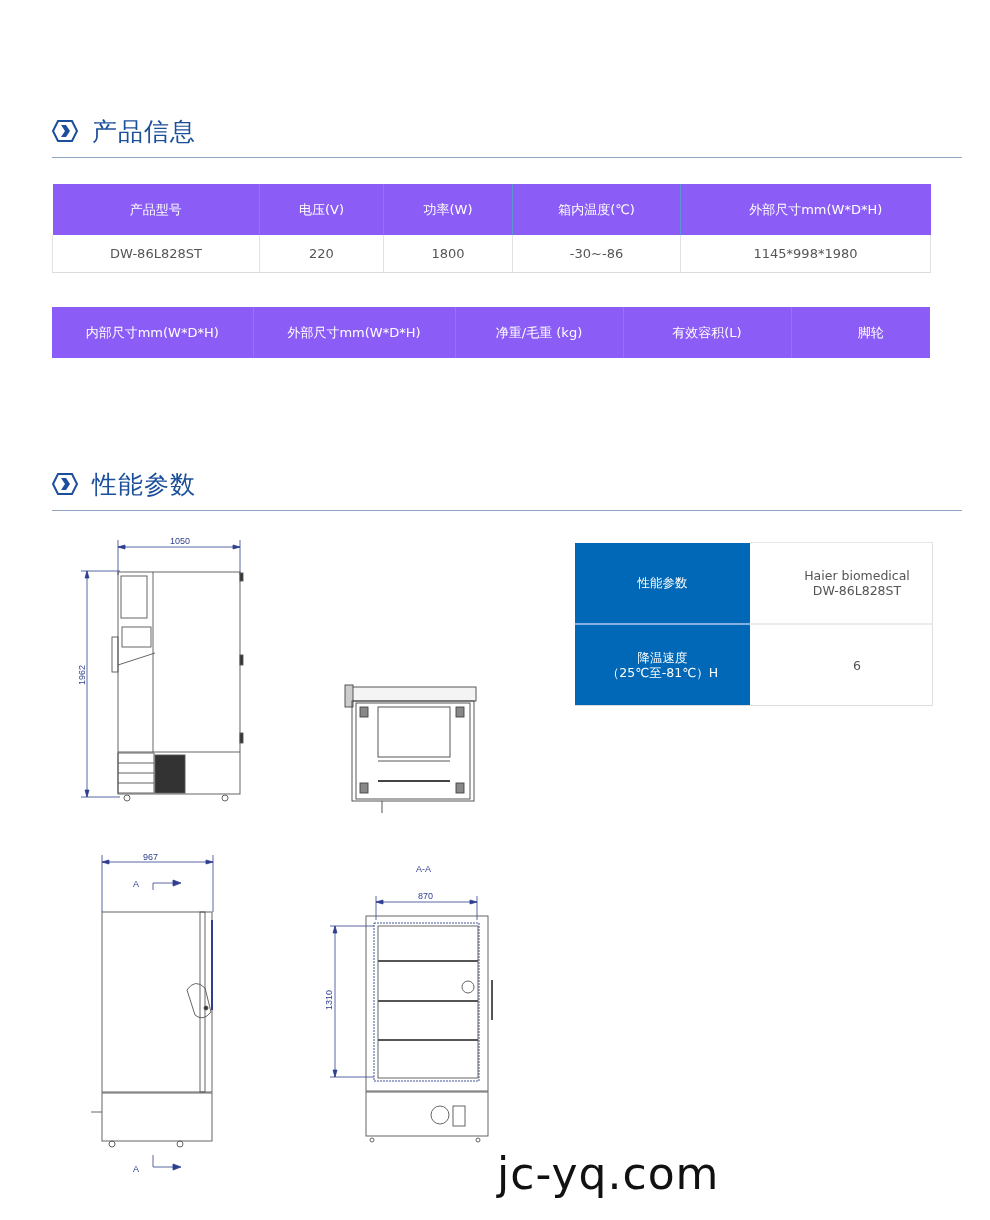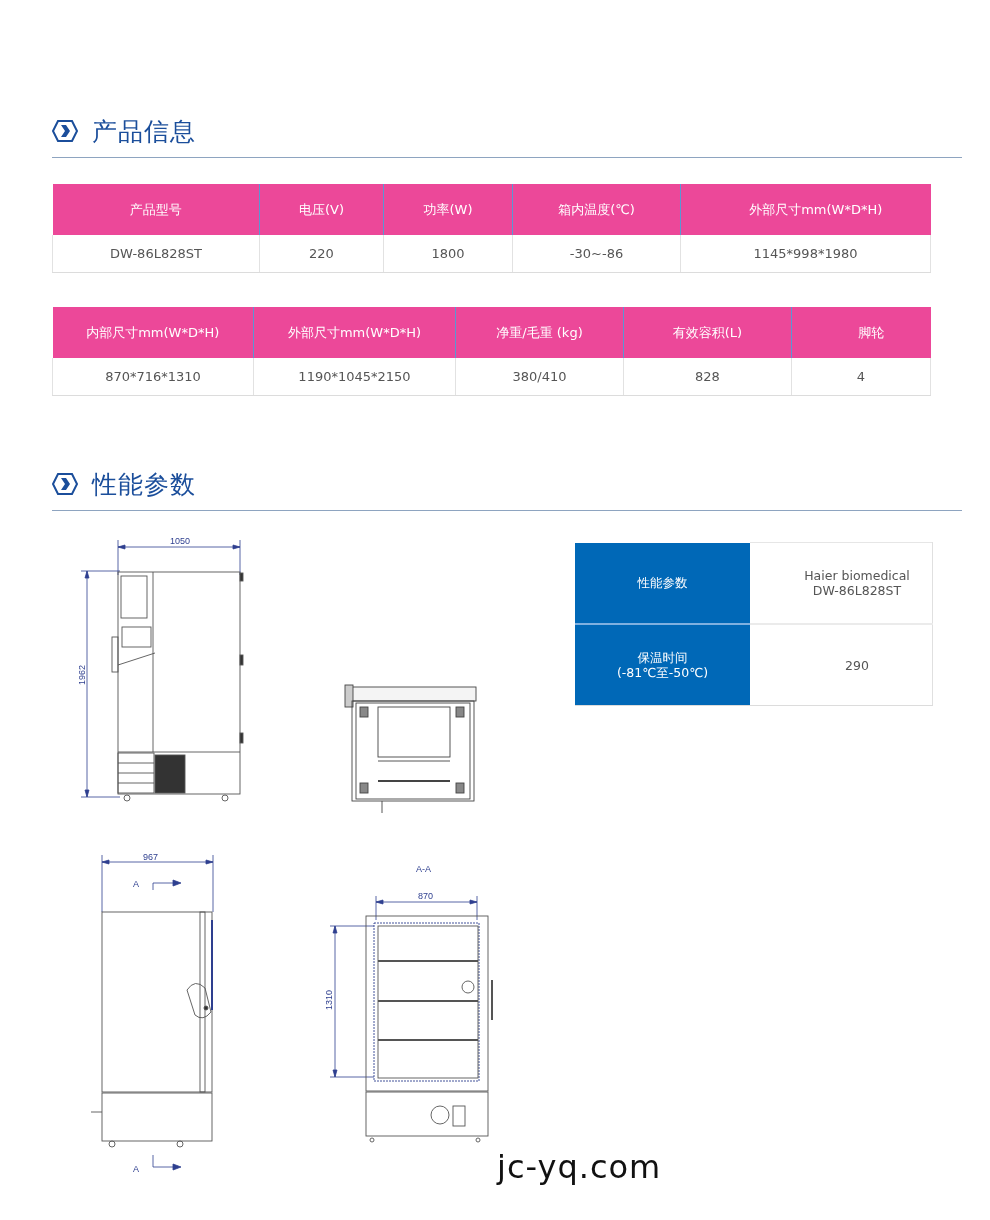--- a/index.html
+++ b/index.html
@@ -6,37 +6,37 @@
   html, body { width: 990px; height: 1220px; background: #ffffff; overflow: hidden; }
   body { font-family: "Liberation Sans", "DejaVu Sans", sans-serif; color: #555; position: relative; }
 
   .section-head { position: absolute; left: 52px; width: 910px; }
   .section-head .title-row { display: flex; align-items: center; height: 40px; margin-top: 9px; }
   .section-head .hex { width: 26px; height: 22px; margin-right: 14px; }
   .section-head .title { font-size: 25px; color: #1b4e9b; letter-spacing: 1px; font-family: "DejaVu Sans", sans-serif; }
   .section-head .rule { height: 1px; background: #8ea4c0; margin-top: 6px; }
 
   table.spec { position: absolute; border-collapse: collapse; table-layout: fixed; }
-  table.spec th { background: #ec4899; color: #ffffff; font-weight: normal; font-size: 13px; height: 51px;
+  table.spec th { background: #8b5cf6; color: #ffffff; font-weight: normal; font-size: 13px; height: 51px;
     border-right: 1px solid #5b97d3; text-align: center; font-family: "DejaVu Sans", sans-serif; }
   table.spec th:last-child { border-right: none; padding-left: 20px; }
   table.spec td { background: #fff; color: #555; font-size: 13px; height: 37px; text-align: center;
     border-right: 1px solid #e2e2e2; border-bottom: 1px solid #dcdcdc; font-family: "DejaVu Sans", sans-serif; }
   table.spec td:first-child { border-left: 1px solid #e2e2e2; }
 
   table.perf { position: absolute; left: 575px; top: 542px; width: 358px; border-collapse: collapse; table-layout: fixed; }
   table.perf td { height: 81.5px; text-align: center; font-size: 12.5px; line-height: 15px; font-family: "DejaVu Sans", sans-serif; }
   table.perf td.k { background: #0068b7; color: #fff; width: 175px; border-bottom: 2px solid #7fb0e0; }
   table.perf td.v { background: #fff; color: #555; border-right: 1px solid #e0e0e0; border-bottom: 2px solid #ebebeb; padding-left: 32px; }
   table.perf tr:first-child td.v { border-top: 1px solid #e6e6e6; }
   table.perf tr:last-child td { border-bottom: 1px solid #dcdcdc; }
 
   .drawing { position: absolute; }
   .dim { font-size: 9px; fill: #2e3f8f; font-family: "Liberation Sans", sans-serif; }
-  .watermark { position: absolute; left: 497px; top: 1148px; font-size: 32px; color: #111;
+  .watermark { position: absolute; left: 497px; top: 1148px; font-size: 44px; color: #111;
     font-family: "DejaVu Sans", sans-serif; letter-spacing: 1px; }
 </style>
 </head>
 <body>
 
 <div class="section-head" style="top:102px;">
   <div class="title-row">
     <svg class="hex" viewBox="0 0 26 22">
       <polygon points="6,1 20,1 25,11 20,21 6,21 1,11" fill="#fff" stroke="#1b4e9b" stroke-width="2"></polygon>
       <polygon points="9,5 14,5 18,11 14,17 9,17 13,11" fill="#1b4e9b"></polygon>
@@ -80,27 +80,20 @@
       <col style="width:168px">
       <col style="width:139px">
     </colgroup>
   <tbody>
       <tr>
     <th>内部尺寸mm(W*D*H)</th>
     <th>外部尺寸mm(W*D*H)</th>
     <th>净重/毛重 (kg)</th>
     <th>有效容积(L)</th>
     <th>脚轮</th>
-  </tr>
-  <tr>
-    <td>870*716*1310</td>
-    <td>1190*1045*2150</td>
-    <td>380/410</td>
-    <td>828</td>
-    <td>4</td>
   </tr>
 </tbody>
   </table>
 
 <div class="section-head" style="top:455px;">
   <div class="title-row">
     <svg class="hex" viewBox="0 0 26 22">
       <polygon points="6,1 20,1 25,11 20,21 6,21 1,11" fill="#fff" stroke="#1b4e9b" stroke-width="2"></polygon>
       <polygon points="9,5 14,5 18,11 14,17 9,17 13,11" fill="#1b4e9b"></polygon>
     </svg>
@@ -227,21 +220,21 @@
   <tbody>
       <tr>
     <td class="k">性能参数</td>
     <td class="v">
       <div>Haier biomedical</div>
       <div>DW-86L828ST</div>
     </td>
   </tr>
   <tr>
     <td class="k">
-      <div>保温时间</div>
-      <div>(-81℃至-50℃)</div>
+      <div>降温速度</div>
+      <div>（25℃至-81℃）H</div>
     </td>
-    <td class="v">290</td>
+    <td class="v">6</td>
   </tr>
 </tbody>
   </table>
 
 <div class="watermark">jc-yq.com</div>
 
 </body></html>

